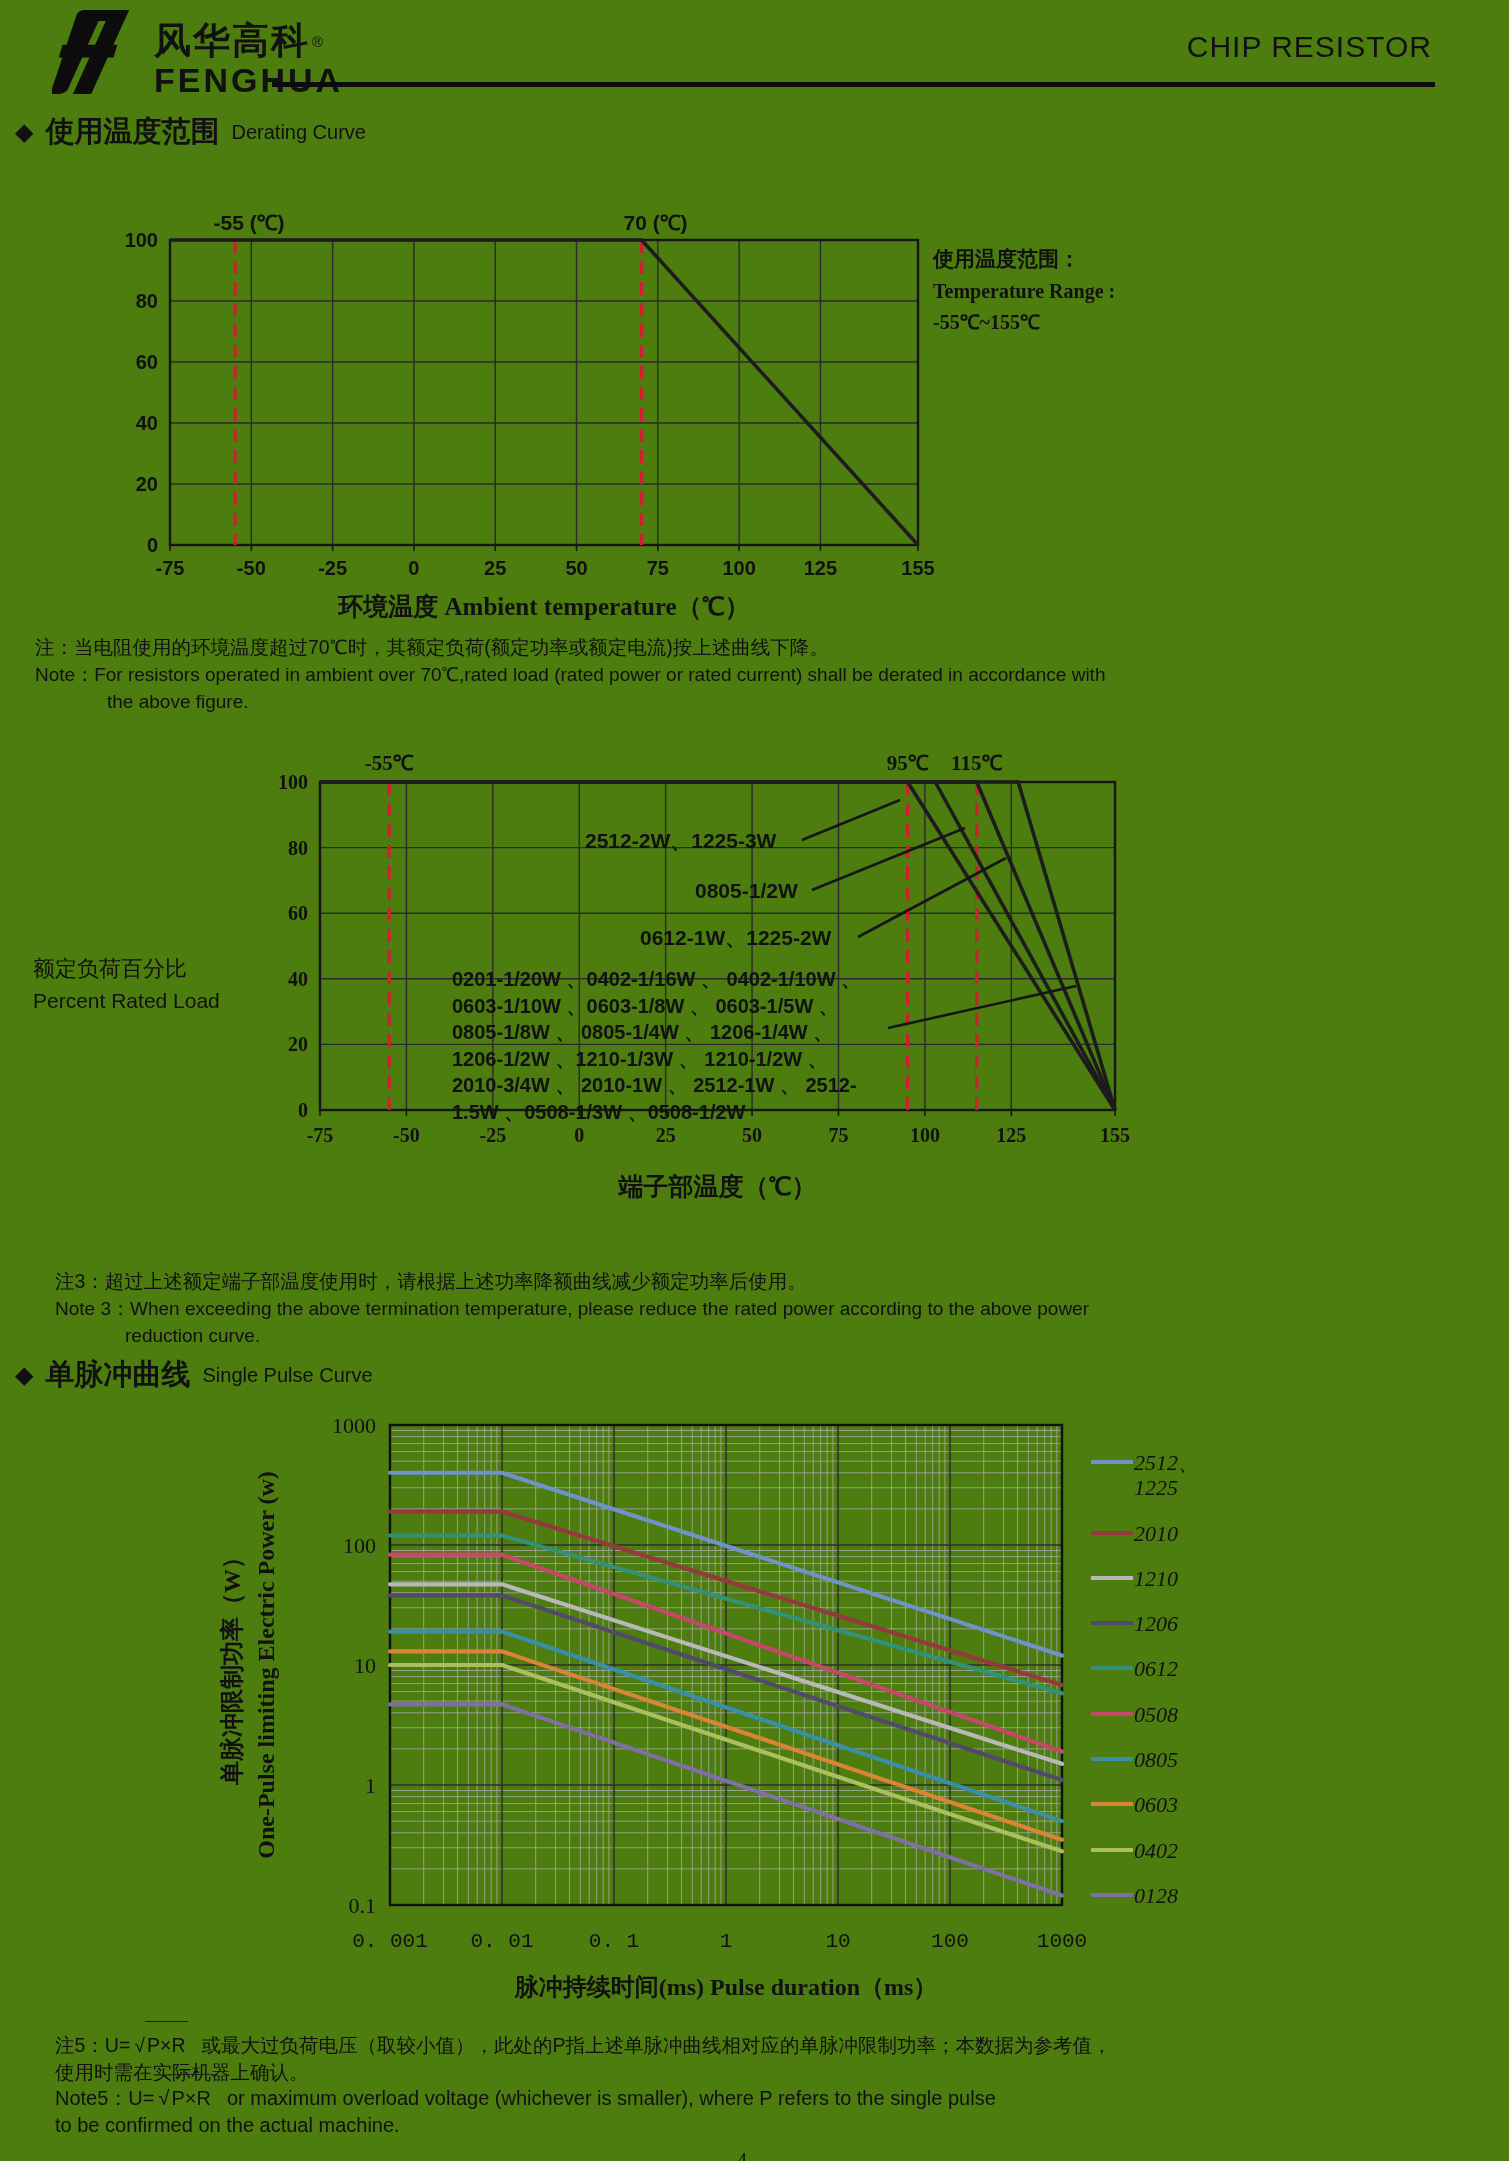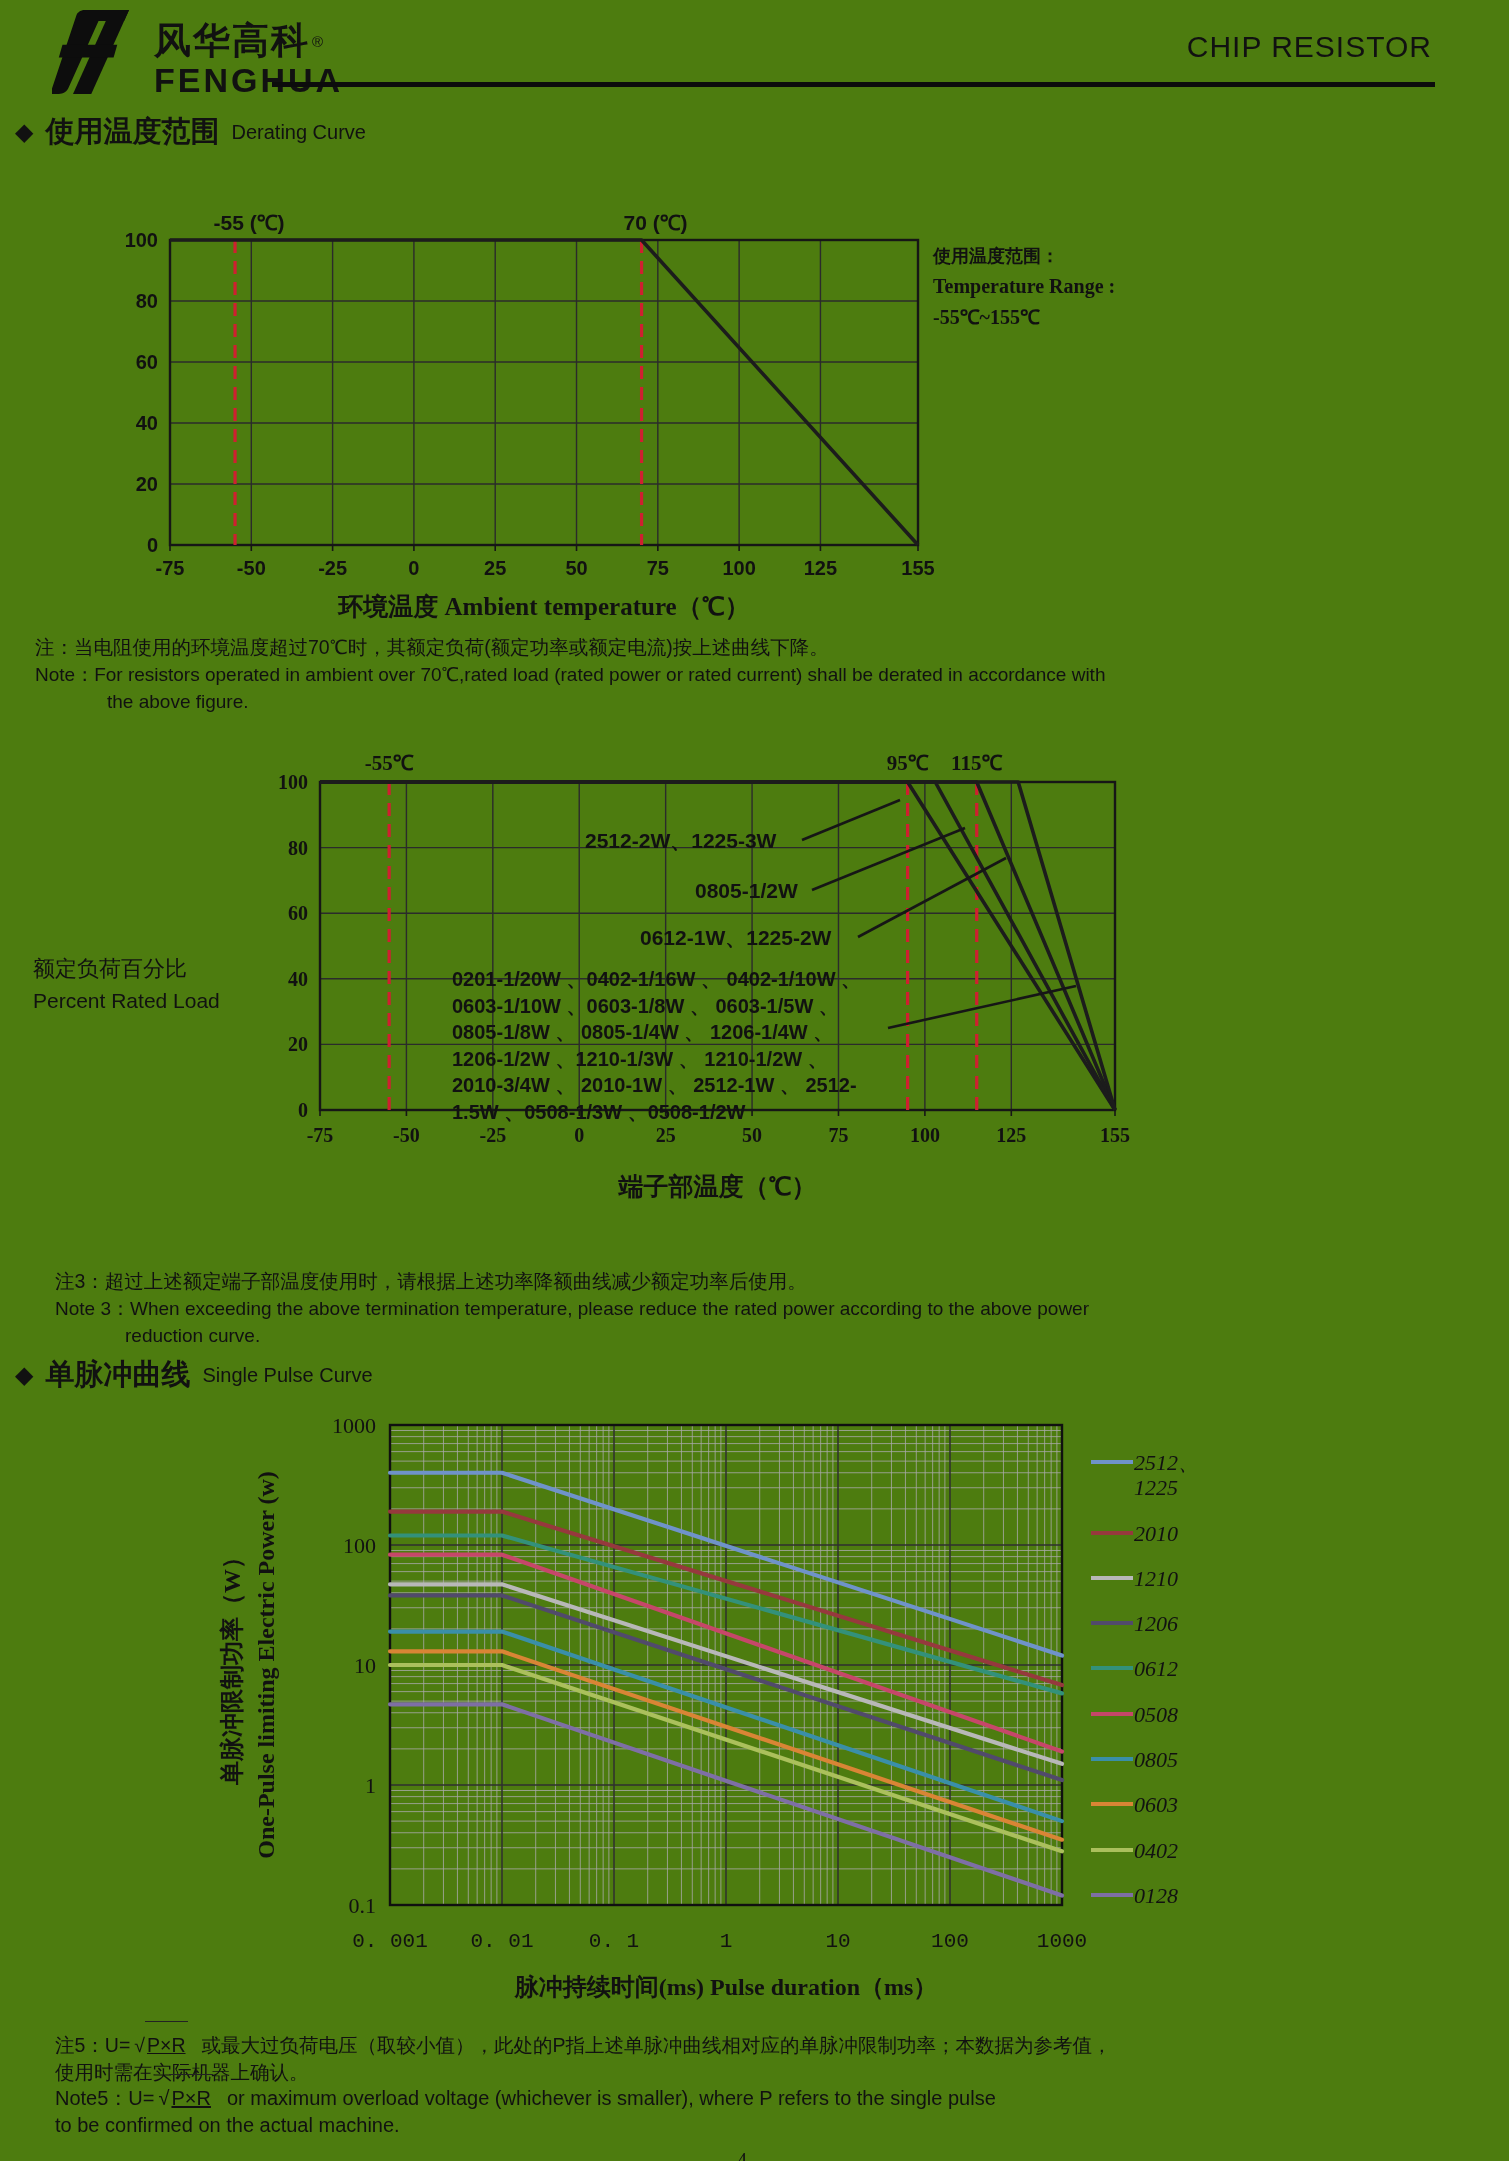--- a/index.html
+++ b/index.html
@@ -19,27 +19,27 @@
 
   
   .sec-title{display:flex;align-items:center;gap:12px;}
   .sec-diamond{font-size:24px;line-height:1;}
   .sec-cn{font-size:29px;font-weight:700;}
   .sec-en{font-size:20px;font-weight:500;}
 
   
   .note{font-size:19px;line-height:1.42;}
   .note .cn{font-size:19.5px;}
-  .radicand{border-top:1.6px solid #222;padding:12px 2px;text-decoration:underline;}
+  .radicand{border-top:1.6px solid #222;padding:12px 2px;}
   .radical{margin-left:4px;}
   .fspace{display:inline-block;width:14px;}
 
   
   .temp-range{left:933px;top:243px;line-height:1.55;}
-  .temp-range .l1{font-size:18px;font-weight:700;}
+  .temp-range .l1{font-size:21px;font-weight:700;}
   .temp-range .l2,.temp-range .l3{font-size:20px;font-weight:700;font-family:"Liberation Serif",serif;}
 
   .pct-label{left:33px;top:952px;line-height:1.5;}
   .pct-label .cn{font-size:22px;}
   .pct-label .en{font-size:21px;}
 
   
   .legend{left:1091px;top:1450px;font-style:italic;}
   .legend-row{display:flex;align-items:flex-start;margin-bottom:20px;}
   .legend-swatch{width:42px;height:4px;margin-top:10px;flex:0 0 auto;}

